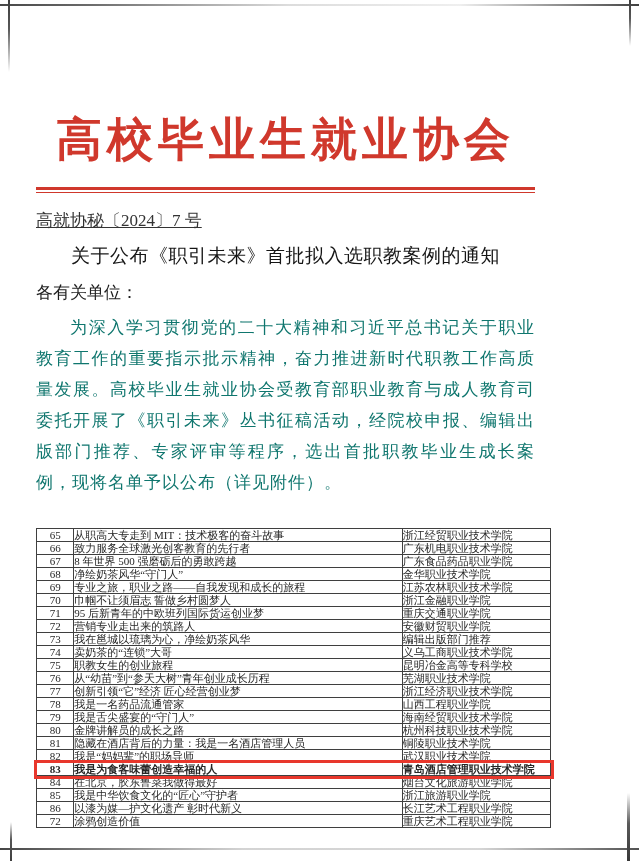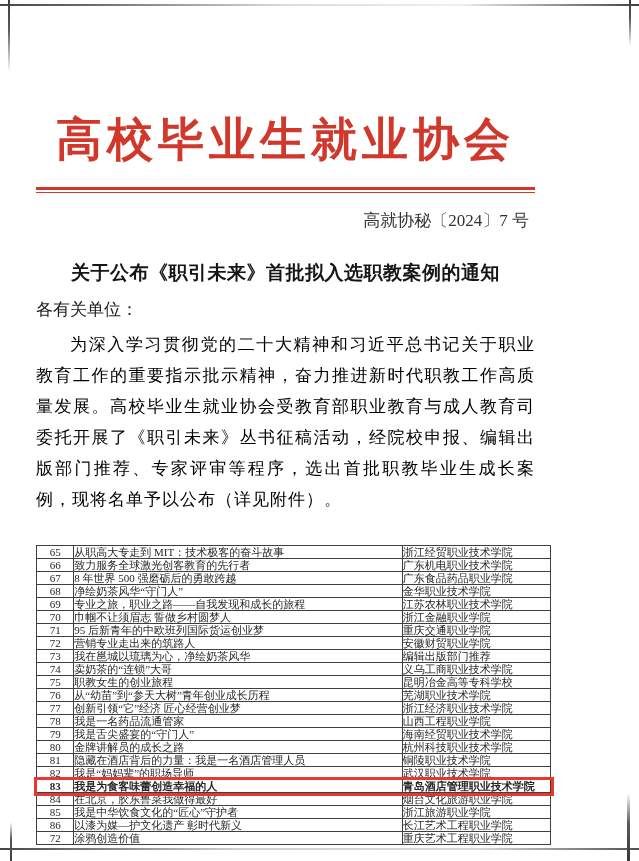--- a/index.html
+++ b/index.html
@@ -52,49 +52,50 @@
     height: 3px;
     background: var(--header-red, #d0382c);
   }
   .red-rule-thin {
     margin-top: 2px;
     height: 1px;
     background: var(--header-red, #d0382c);
   }
   .doc-number {
     margin-top: 16px;
-    text-align: right;
+    text-align: left;
     padding-right: 6px;
     font-size: 17px;
     line-height: 24px;
     color: #333;
+    text-decoration: underline;
   }
   .subject {
-    margin-top: 26px;
+    margin-top: 9px;
     text-align: center;
     font-size: 19px;
     line-height: 28px;
-    font-weight: bold;
+    font-weight: normal;
     letter-spacing: 0.5px;
     color: #151515;
   }
   .salutation {
     margin-top: 9px;
     font-size: 17px;
     line-height: 28px;
     color: #1d1d1d;
   }
   .body-paragraph {
     margin-top: 5px;
     font-size: 17px;
     letter-spacing: 1px;
     line-height: 31px;
     text-align: justify;
     text-indent: 2em;
-    color: #000000;
+    color: #0f766e;
   }
   table.case-table {
     margin-top: 30px;
     border-collapse: collapse;
     width: 515px;
     table-layout: fixed;
     font-size: 11px;
     color: #262626;
   }
   table.case-table td {

